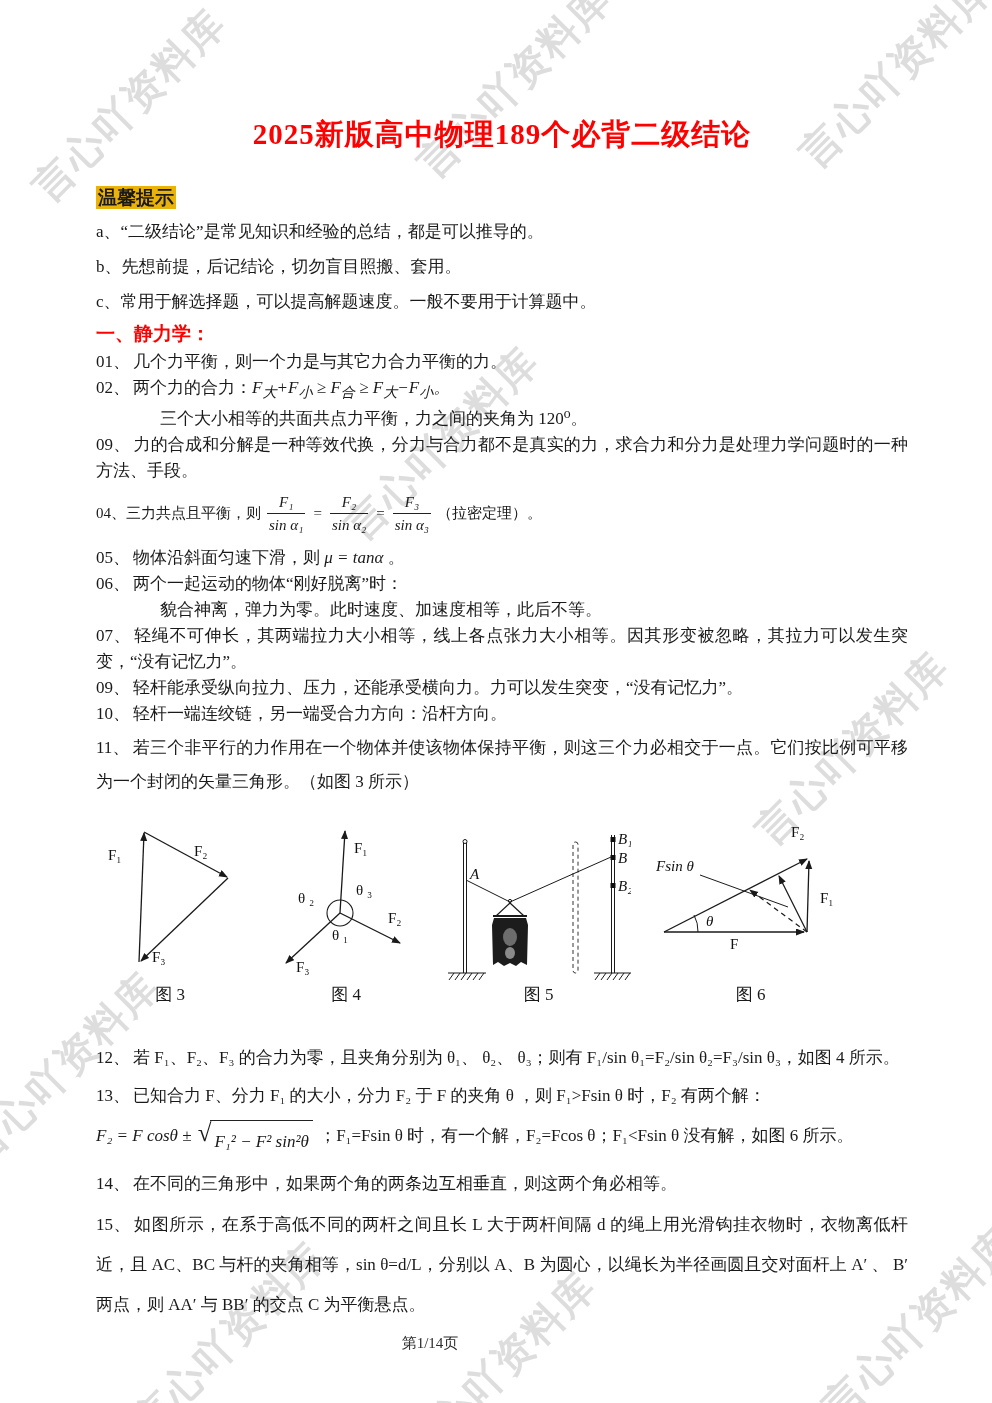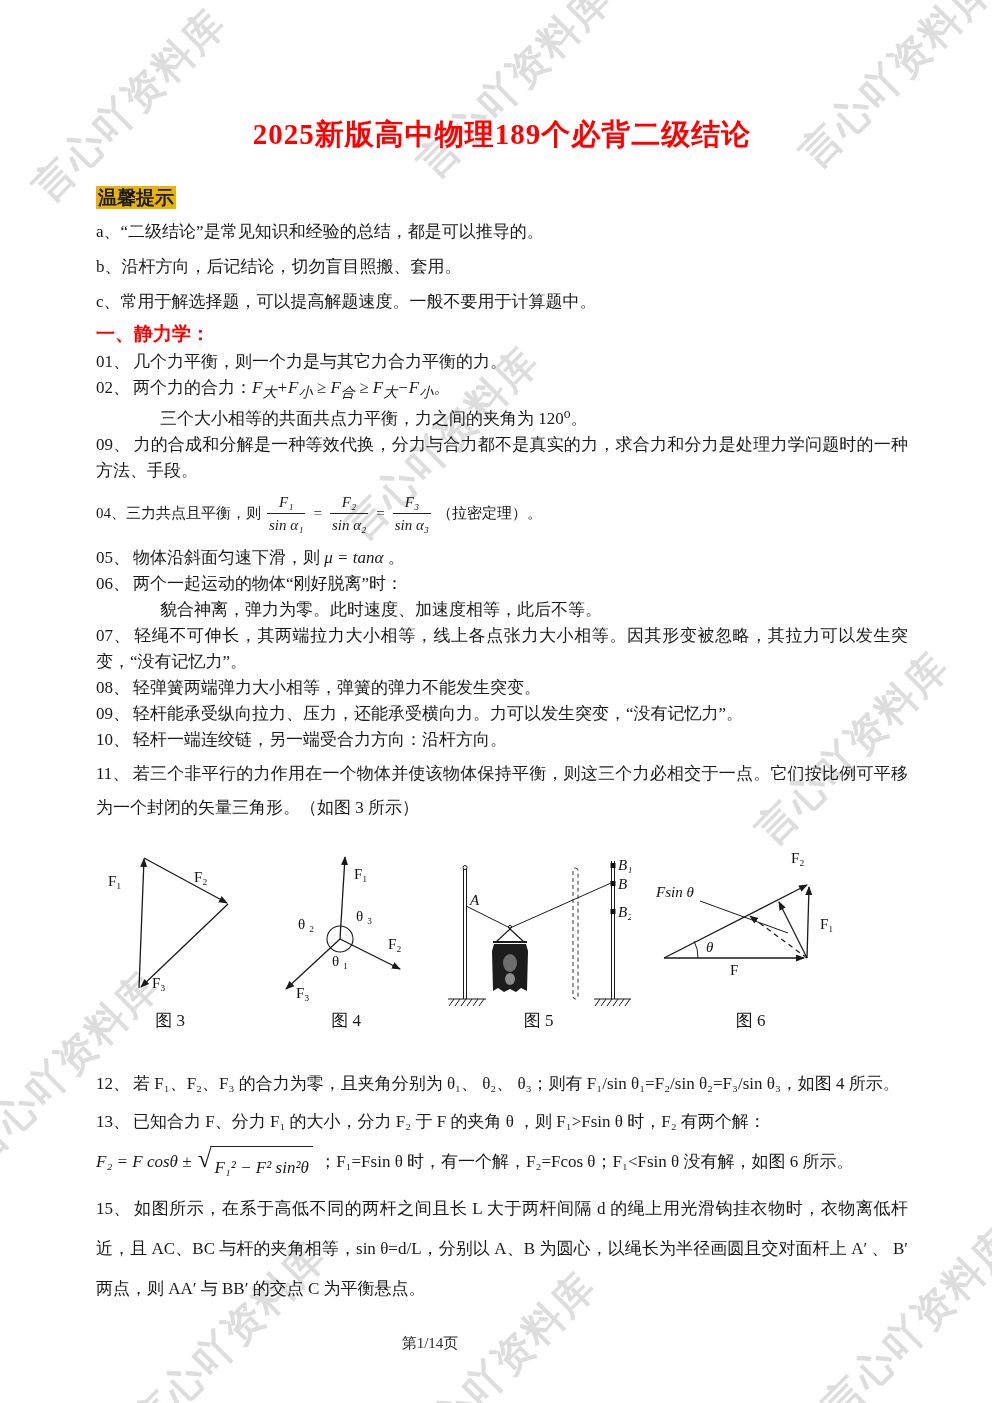--- a/index.html
+++ b/index.html
@@ -58,21 +58,21 @@
   <div class="wm" style="left:375px;top:1345px;">言心吖资料库</div>
 
   <div class="content">
 
     <h1 class="title">2025新版高中物理189个必背二级结论</h1>
 
     <div class="notice-head">
       <span class="hl">温馨提示</span>
     </div>
     <p class="nline">a、“二级结论”是常见知识和经验的总结，都是可以推导的。</p>
-    <p class="nline">b、沿杆方向，后记结论，切勿盲目照搬、套用。</p>
+    <p class="nline">b、先想前提，后记结论，切勿盲目照搬、套用。</p>
     <p class="nline">c、常用于解选择题，可以提高解题速度。一般不要用于计算题中。</p>
 
     <h2 class="sec">一、静力学：</h2>
 
     <p class="item"><span class="num">01、</span><span>几个力平衡，则一个力是与其它力合力平衡的力。</span></p>
 
     <p class="item"><span class="num">02、</span><span>两个力的合力：</span><span class="m">F<sub>大</sub>+F<sub>小</sub> ≥ F<sub>合</sub> ≥ F<sub>大</sub>−F<sub>小</sub>。</span></p>
     <p class="item sub">三个大小相等的共面共点力平衡，力之间的夹角为 120⁰。</p>
 
     <p class="item"><span class="num">09、</span><span>力的合成和分解是一种等效代换，分力与合力都不是真实的力，求合力和分力是处理力学问题时的一种方法、手段。</span></p>
@@ -96,21 +96,20 @@
         </span>
       <span>（拉密定理）。</span>
     </div>
 
     <p class="item"><span class="num">05、</span><span>物体沿斜面匀速下滑，则 </span><span class="m">μ = tanα</span><span> 。</span></p>
 
     <p class="item"><span class="num">06、</span><span>两个一起运动的物体“刚好脱离”时：</span></p>
     <p class="item sub">貌合神离，弹力为零。此时速度、加速度相等，此后不等。</p>
 
     <p class="item"><span class="num">07、</span><span>轻绳不可伸长，其两端拉力大小相等，线上各点张力大小相等。因其形变被忽略，其拉力可以发生突变，“没有记忆力”。</span></p>
-    <p class="item"><span class="num">08、</span><span>轻弹簧两端弹力大小相等，弹簧的弹力不能发生突变。</span></p>
     <p class="item"><span class="num">09、</span><span>轻杆能承受纵向拉力、压力，还能承受横向力。力可以发生突变，“没有记忆力”。</span></p>
     <p class="item"><span class="num">10、</span><span>轻杆一端连绞链，另一端受合力方向：沿杆方向。</span></p>
     <p class="item lh34"><span class="num">11、</span><span>若三个非平行的力作用在一个物体并使该物体保持平衡，则这三个力必相交于一点。它们按比例可平移为一个封闭的矢量三角形。（如图 3 所示）</span></p>
 
     <div class="figures">
 
       <div class="fig" style="left:0px;width:148px;">
         <svg width="148" height="168" viewBox="0 0 148 168">
           <defs>
             <marker id="a3" markerUnits="userSpaceOnUse" markerWidth="10" markerHeight="9" refX="8" refY="3.5" orient="auto">
@@ -224,19 +223,20 @@
 
     <p class="item wide" style="margin-top:2px;">
       <span class="m">F₂ = F cosθ ±</span>
       <span class="sqrt">
           <span class="radsym">√</span>
           <span class="radicand m">F₁² − F² sin²θ</span>
         </span>
       <span>；F₁=Fsin θ 时，有一个解，F₂=Fcos θ；F₁&lt;Fsin θ 没有解，如图 6 所示。</span>
     </p>
 
+    <p class="item wide" style="margin-top:4px;"><span class="num">14、</span><span>在不同的三角形中，如果两个角的两条边互相垂直，则这两个角必相等。</span></p>
 
     <p class="item" style="line-height:40px;margin-top:2px;"><span class="num">15、</span><span>如图所示，在系于高低不同的两杆之间且长 L 大于两杆间隔 d 的绳上用光滑钩挂衣物时，衣物离低杆近，且 AC、BC 与杆的夹角相等，sin θ=d/L，分别以 A、B 为圆心，以绳长为半径画圆且交对面杆上 A′ 、 B′ 两点，则 AA′ 与 BB′ 的交点 C 为平衡悬点。</span></p>
 
   </div>
 
   <div class="footer">第1/14页</div>
 </div>
 
 </body></html>

